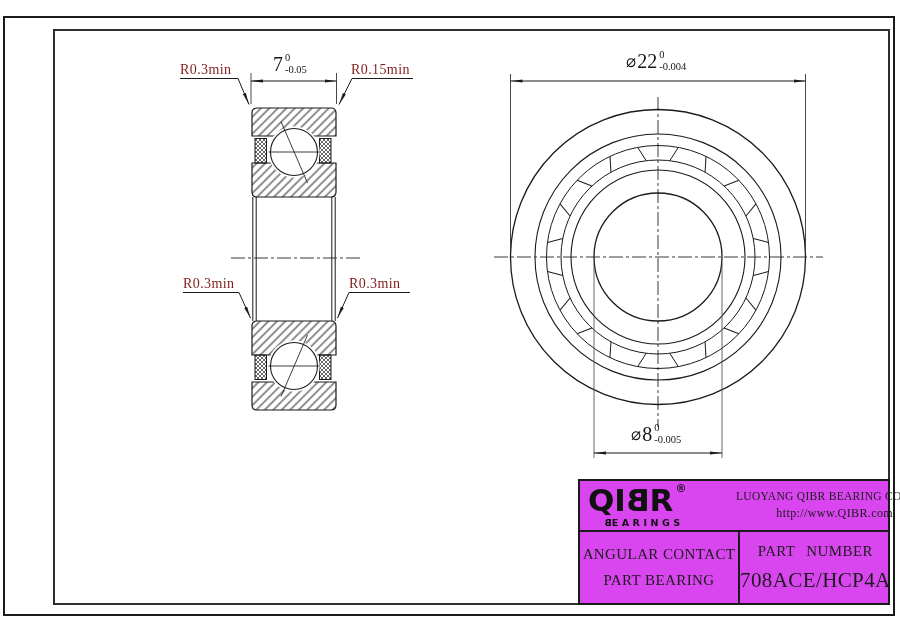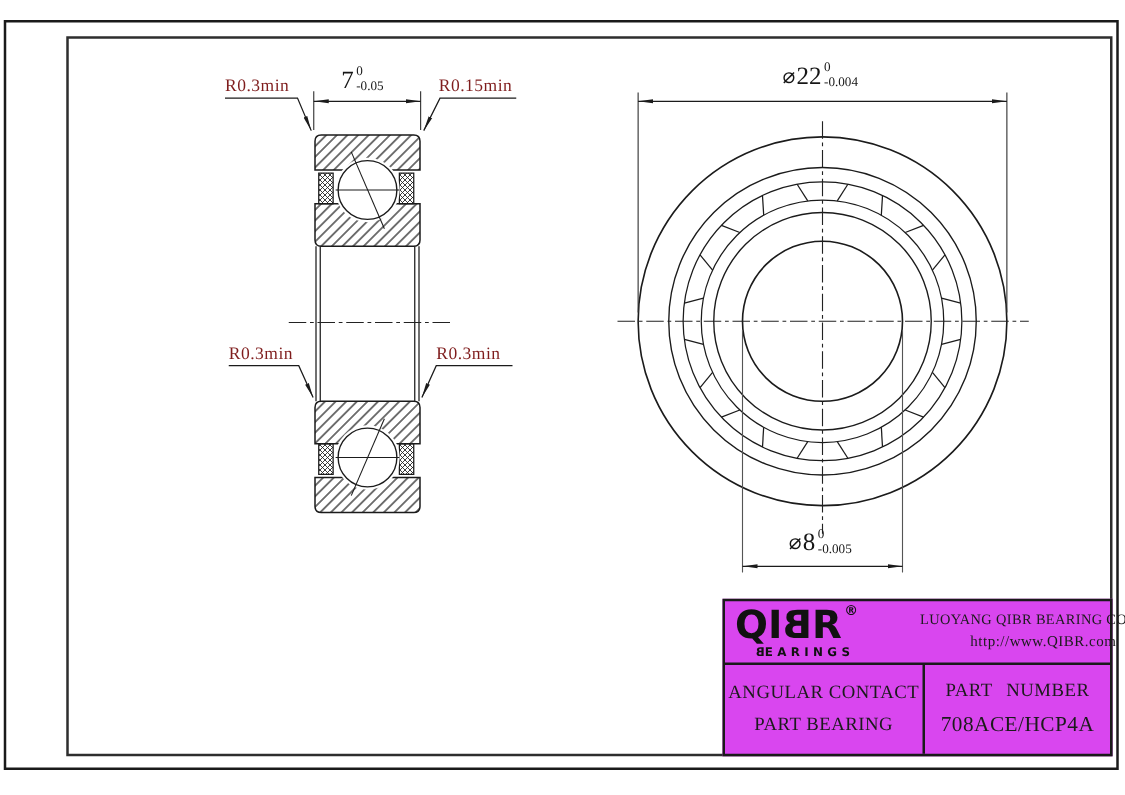--- a/index.html
+++ b/index.html
@@ -59,21 +59,21 @@
   .tb-row-bottom{flex:1;display:flex;}
   .tb-product-cell{
     flex:0 0 160px;border-right:2px solid #1a1a1a;box-sizing:border-box;
     display:flex;flex-direction:column;align-items:center;justify-content:center;gap:9px;
   }
   .tb-product-cell div{font-size:15px;letter-spacing:0.4px;}
   .tb-part-cell{
     flex:1;display:flex;flex-direction:column;align-items:center;justify-content:center;gap:8px;
   }
   .tb-part-label{font-size:15px;word-spacing:7px;letter-spacing:0.4px;text-align:center;}
-  .tb-part-number{font-size:17px;letter-spacing:0.4px;}
+  .tb-part-number{font-size:21px;letter-spacing:0.4px;}
 </style>
 </head>
 <body>
 
 <div class="page">
 
   <div class="outer-frame"></div>
   <div class="inner-frame"></div>
 
   <svg class="linework" width="900" height="636" viewBox="0 0 900 636">

